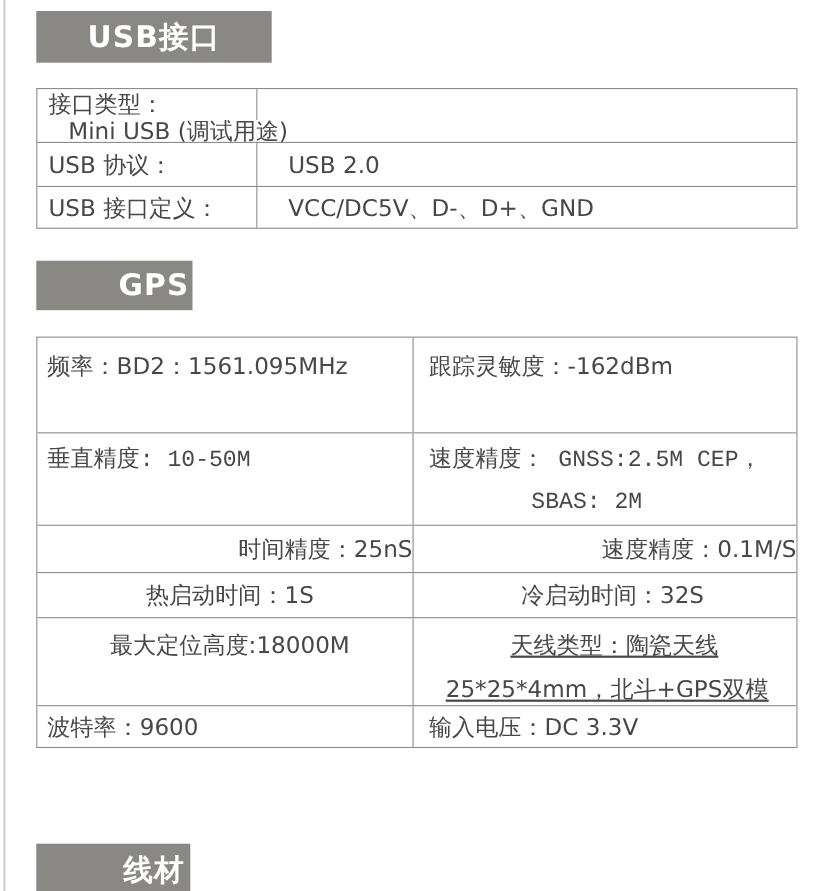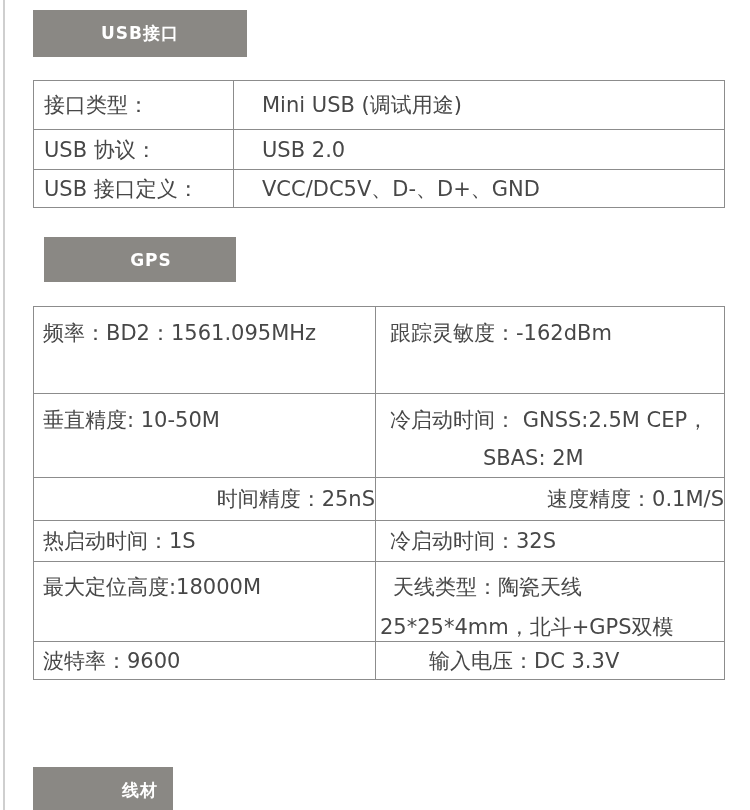--- a/index.html
+++ b/index.html
@@ -26,25 +26,25 @@
   }
   
   .sec-header{
     position:absolute;left:33px;height:47px;
     background:var(--header-bg);
   }
   .sec-header .sec-title{
     position:absolute;left:0;top:0;width:214px;height:100%;
     display:flex;align-items:center;justify-content:center;
     color:var(--header-text);
-    font-weight:bold;font-size:17px;letter-spacing:1px;
+    font-weight:bold;font-size:27px;letter-spacing:1px;
     white-space:nowrap;
   }
   #hdr-usb{top:10px;width:214px;}
-  #hdr-gps{top:237px;width:192px;height:45px;margin-left:11px;}
+  #hdr-gps{top:237px;width:142px;height:45px;}
   #hdr-cable{top:767px;width:140px;}
   
   .tbl{
     position:absolute;left:33px;width:692px;
     border:1.5px solid var(--line);
     box-sizing:border-box;
     background:#fff;
   }
   #tbl-usb{top:80px;}
   #tbl-gps{top:306px;}
@@ -53,40 +53,40 @@
   .c{
     box-sizing:border-box;
     display:flex;flex-direction:column;justify-content:center;
     white-space:nowrap;overflow:hidden;
   }
   .c1{border-right:1.5px solid var(--line);flex:none;}
   .c2{flex:1 1 auto;}
   
   #tbl-usb .c1{width:200px;padding-left:10px;}
   #tbl-usb .c2{padding-left:28px;}
-  #tbl-usb .r-0{height:48px;}
+  #tbl-usb .r-0{height:48px;flex-direction:column;}
   #tbl-usb .r-1{height:40px;justify-content:space-between;}
   #tbl-usb .r-2{height:38px;}
   
   #tbl-gps .c1{width:342px;padding-left:9px;}
   #tbl-gps .c2{padding-left:14px;}
   #tbl-gps .r-0{height:86px;}
-  #tbl-gps .r-1{height:84px;}
+  #tbl-gps .r-1{height:84px;font-family:Liberation Mono, monospace;}
   #tbl-gps .r-2{height:43px;text-align:right;}
   #tbl-gps .r-3{height:38px;}
-  #tbl-gps .r-4{height:41px;}
+  #tbl-gps .r-4{height:41px;text-align:center;}
   #tbl-gps .r-5{height:80px;}
-  #tbl-gps .r-6{height:38px;gap:39px;}
+  #tbl-gps .r-6{height:38px;}
   
   .r.top .c{justify-content:flex-start;padding-top:7px;line-height:38px;}
-  #tbl-gps .r-5.top .c{line-height:40px;padding-top:5px;}
+  #tbl-gps .r-5.top .c{line-height:40px;padding-top:5px;align-items:center;}
   
   #tbl-gps .r-0 .c1 .ln2{margin-left:52px;}
   #tbl-gps .r-1 .c2 .ln2{margin-left:93px;}
-  #tbl-gps .r-5 .c2{padding-left:4px;}
+  #tbl-gps .r-5 .c2{padding-left:4px;text-decoration:underline;}
   #tbl-gps .r-5 .c2 .ln1{margin-left:13px;}
   .ln{display:block;}
 </style>
 </head>
 <body>
 
 <div class="page">
 
   <div class="left-edge"></div>
 
@@ -132,21 +132,21 @@
       </div>
       <div class="c c2">
         <span class="ln ln1">跟踪灵敏度：-162dBm</span>
       </div>
     </div>
     <div class="r r-1 top">
       <div class="c c1">
         <span class="ln ln1">垂直精度: 10-50M</span>
       </div>
       <div class="c c2">
-        <span class="ln ln1">冷启动时间： GNSS:2.5M CEP，</span>
+        <span class="ln ln1">速度精度： GNSS:2.5M CEP，</span>
         <span class="ln ln2">SBAS: 2M</span>
       </div>
     </div>
     <div class="r r-2">
       <div class="c c1">
           <span class="ln">时间精度：25nS</span>
         </div>
       <div class="c c2">
           <span class="ln">速度精度：0.1M/S</span>
         </div>

